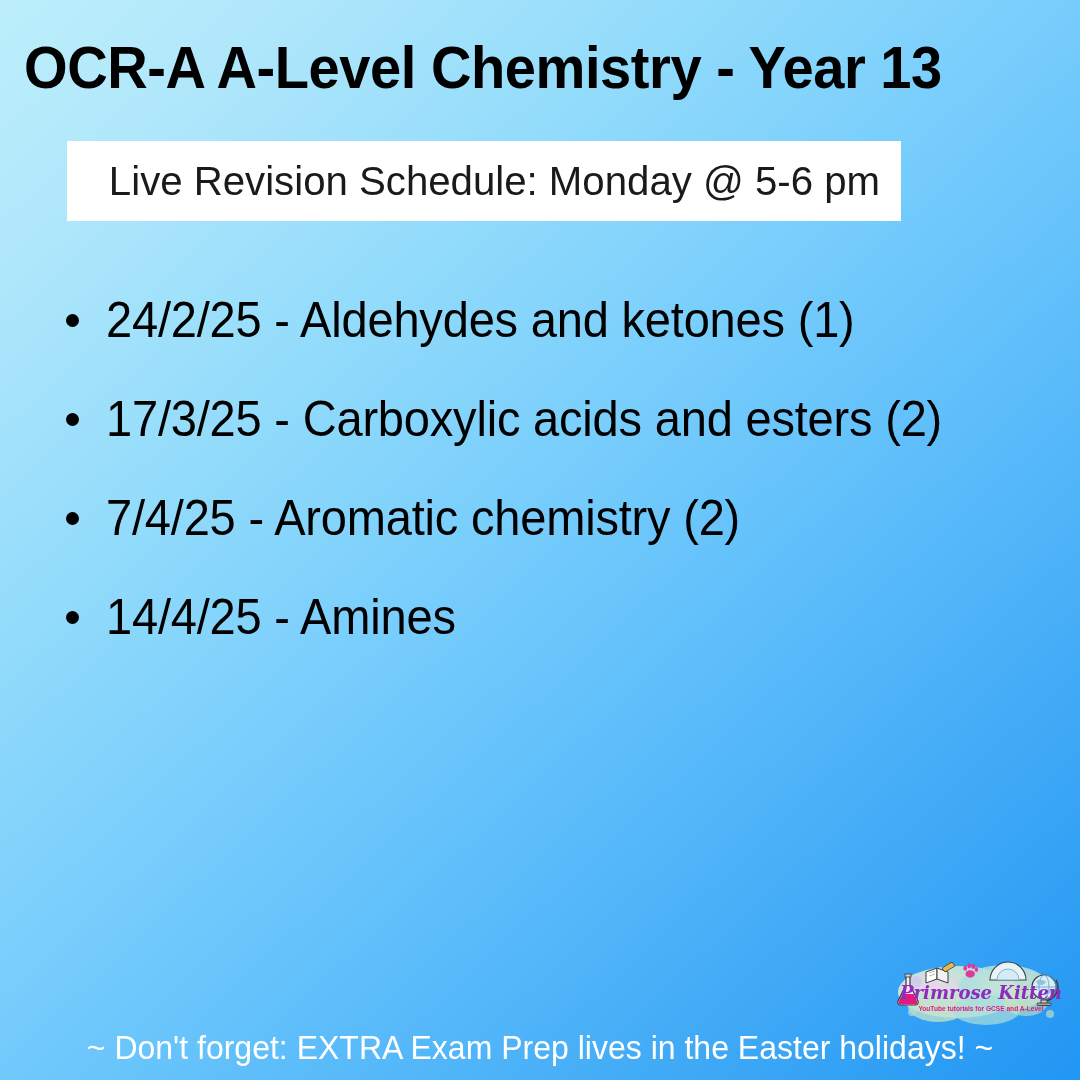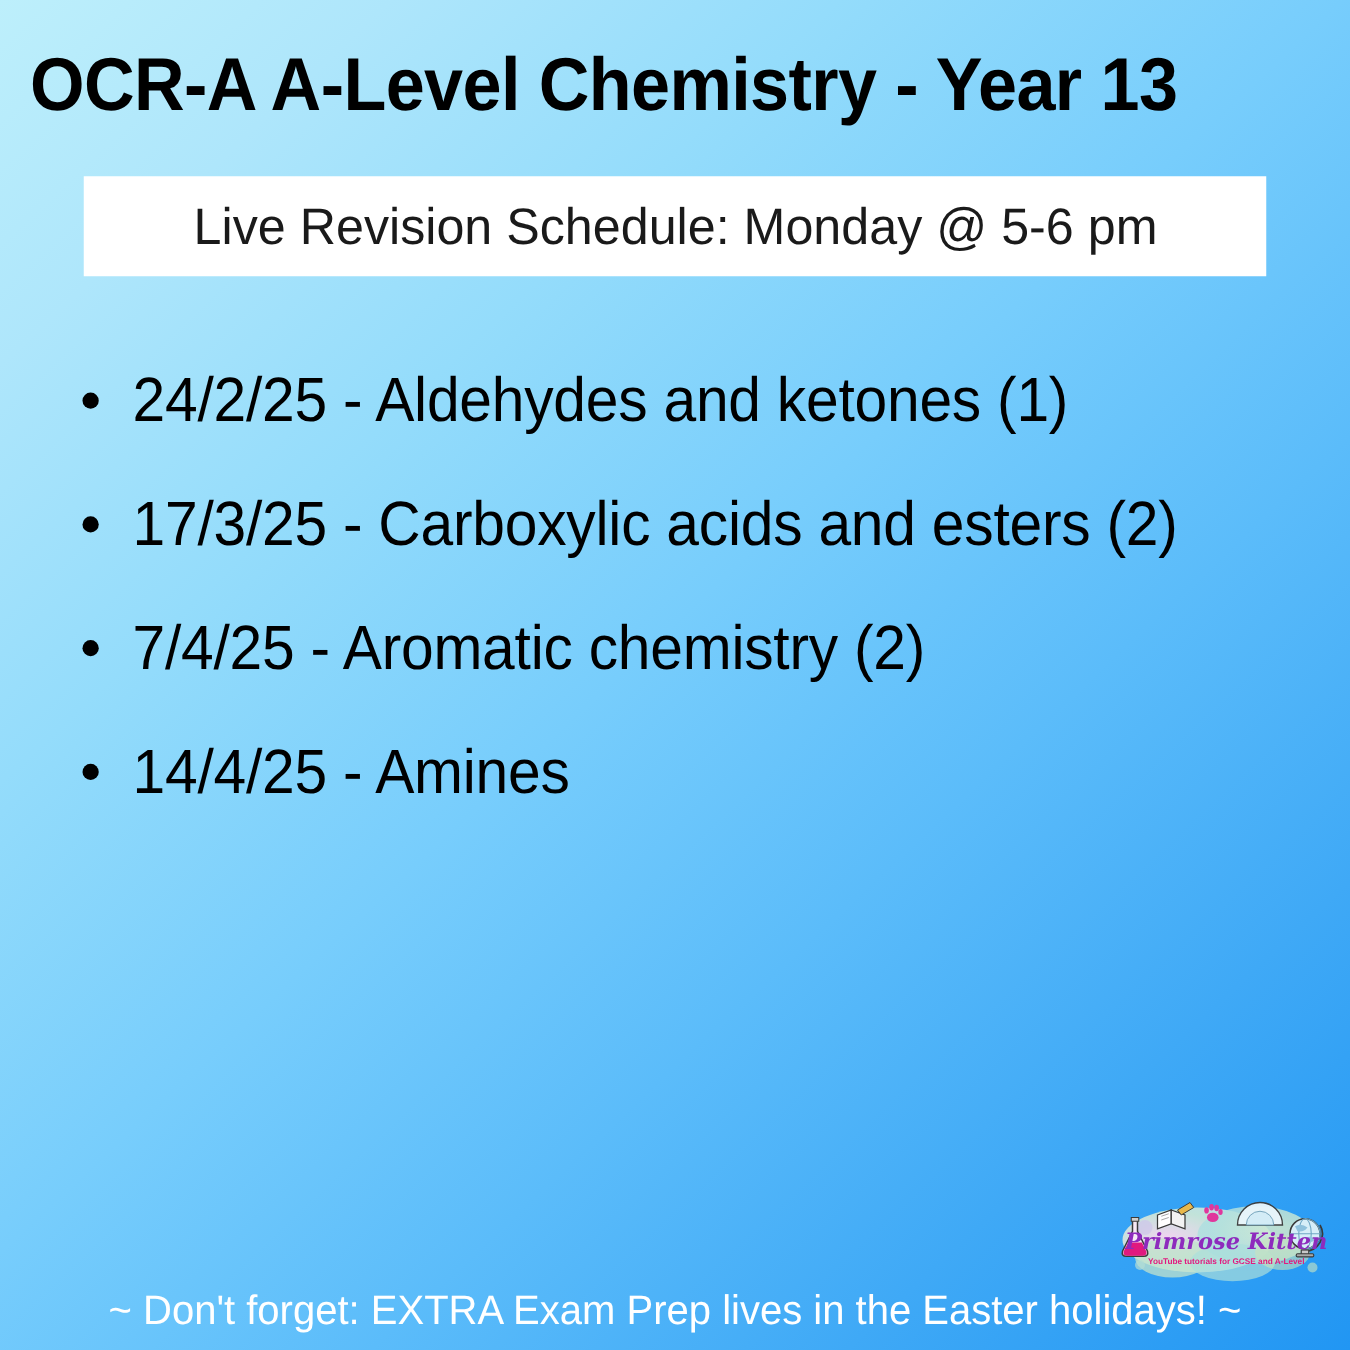--- a/index.html
+++ b/index.html
@@ -42,26 +42,27 @@
     transform: scaleX(0.935);
     transform-origin: left center;
     white-space: nowrap;
   }
 
   
   #banner {
     position: absolute;
     left: 67px;
     top: 141px;
-    width: 946px;
+    width: 814px;
     height: 80px;
     background: #ffffff;
     display: flex;
     align-items: center;
     justify-content: center;
+    padding-left: 20px;
   }
   #banner-text {
     font-size: 41px;
     line-height: 48px;
     color: #1a1a1a;
     font-weight: 400;
     white-space: nowrap;
     transform: scaleX(0.98);
   }
 

